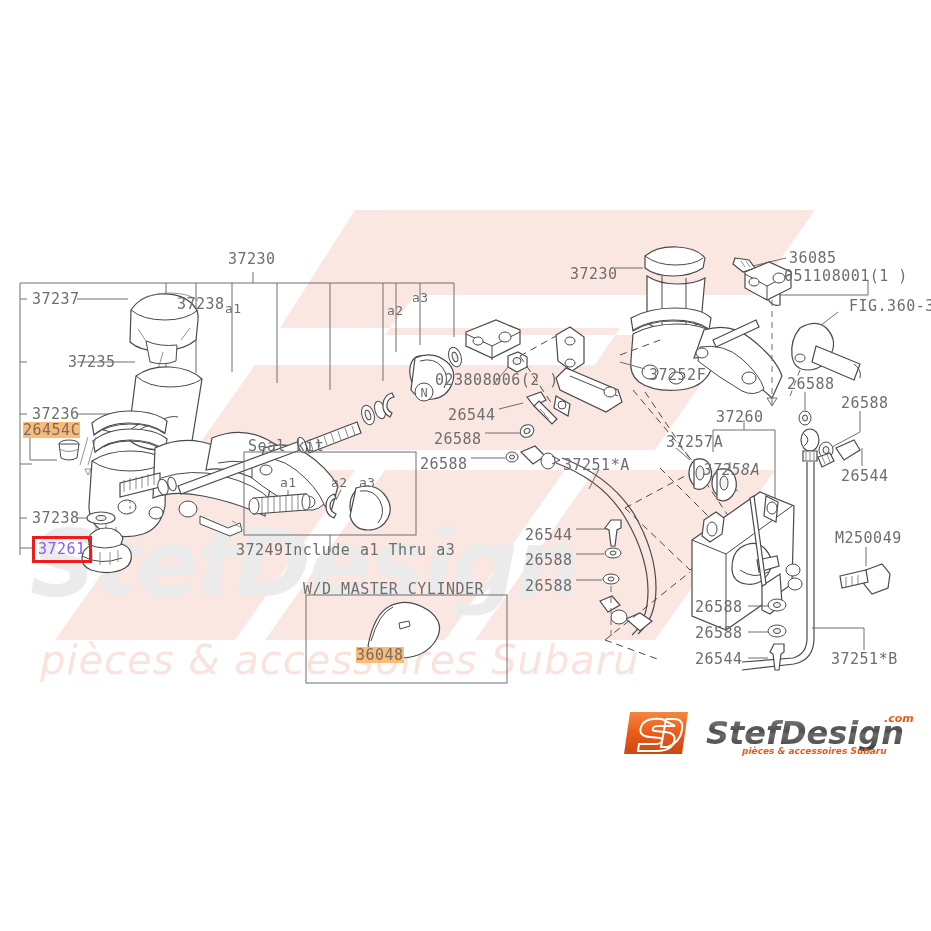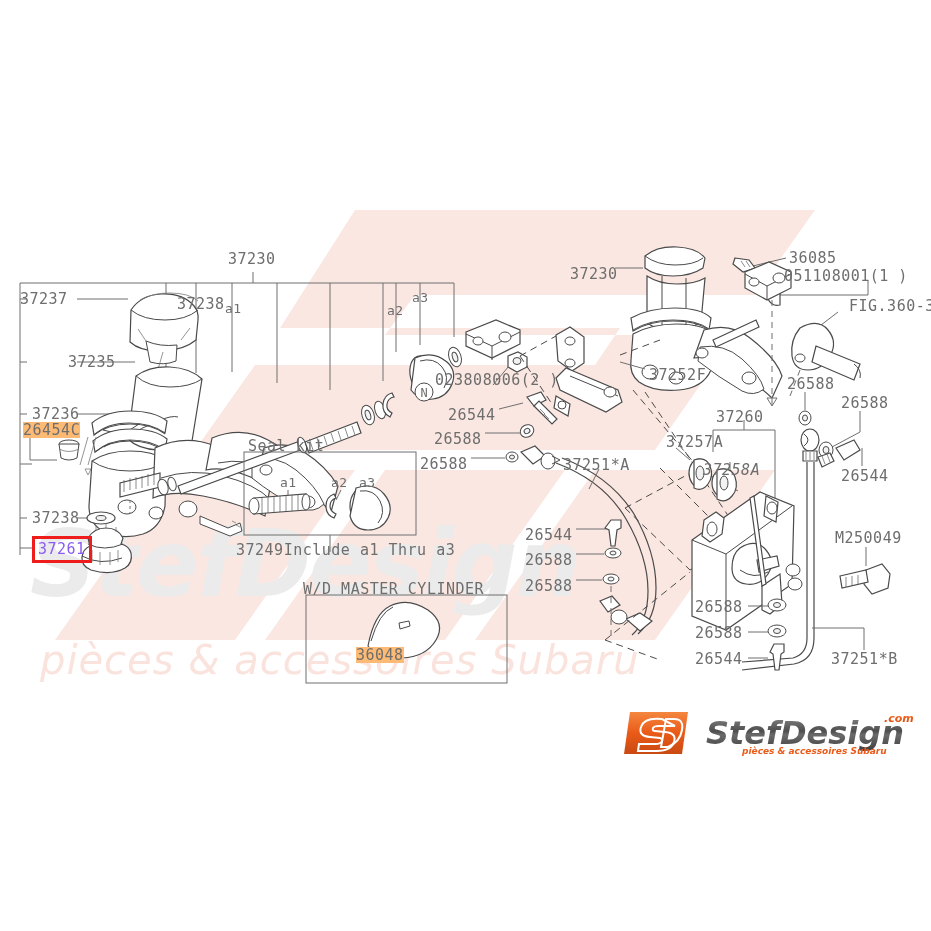--- a/index.html
+++ b/index.html
@@ -489,21 +489,21 @@
     </g>
 
     <g>
       <ellipse class="wht" cx="795" cy="584" rx="7" ry="6"></ellipse>
       <ellipse class="wht" cx="793" cy="570" rx="7" ry="6"></ellipse>
     </g>
 
   </svg>
 
   <div class="lbl" style="left:228px;top:251px;">37230</div>
-  <div class="lbl" style="left:20px;top:291px;">37237</div>
+  <div class="lbl" style="left:32px;top:291px;">37237</div>
   <div class="lbl" style="left:177px;top:296px;">37238</div>
   <div class="lbl sm" style="left:225px;top:301px;">a1</div>
   <div class="lbl sm" style="left:387px;top:303px;">a2</div>
   <div class="lbl sm" style="left:412px;top:290px;">a3</div>
   <div class="lbl" style="left:32px;top:354px;margin-left:36px;">37235</div>
   <div class="lbl" style="left:32px;top:406px;">37236</div>
   <div class="lbl boxed" style="left:23px;top:422px;">26454C</div>
   <div class="lbl" style="left:32px;top:510px;">37238</div>
   <div class="lbl hl" style="left:32px;top:536px;">37261</div>
 

